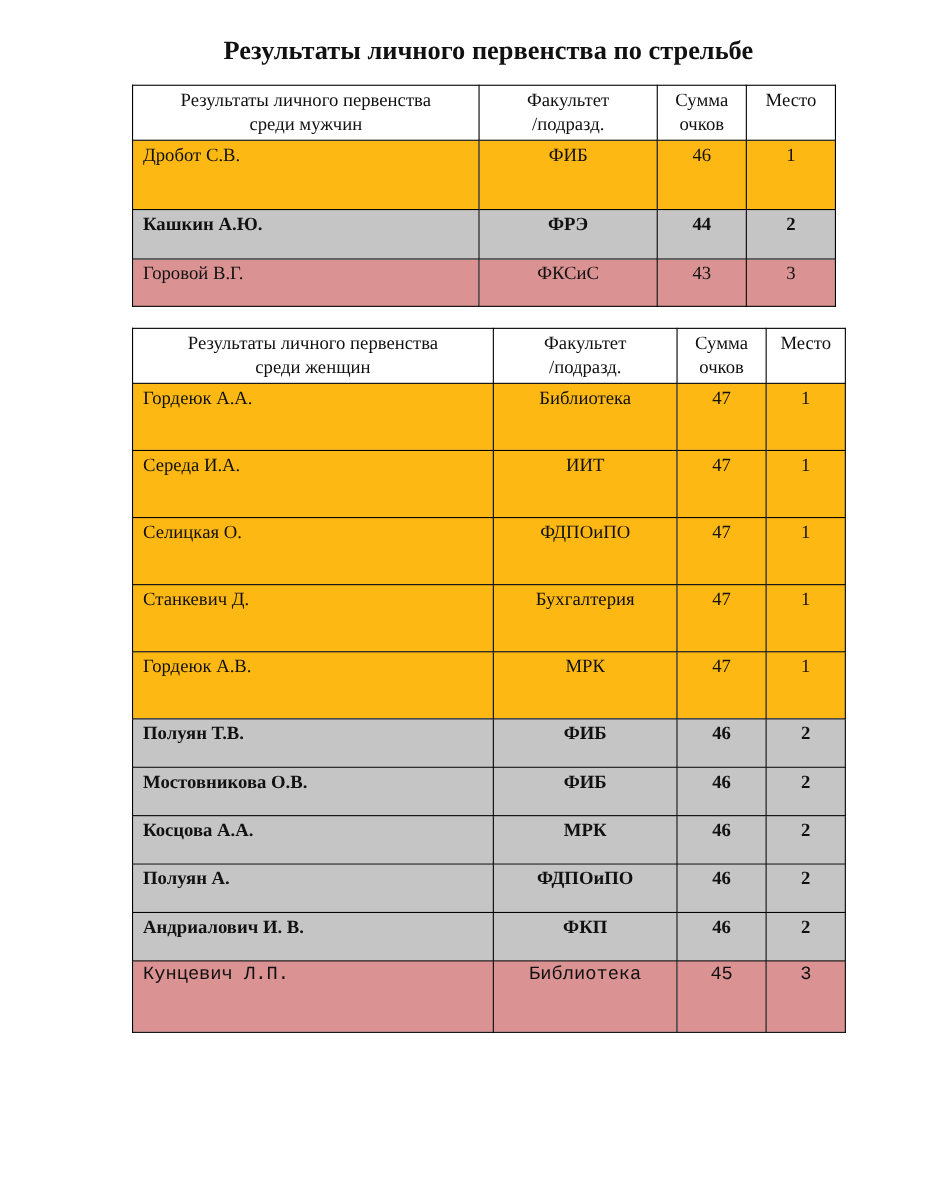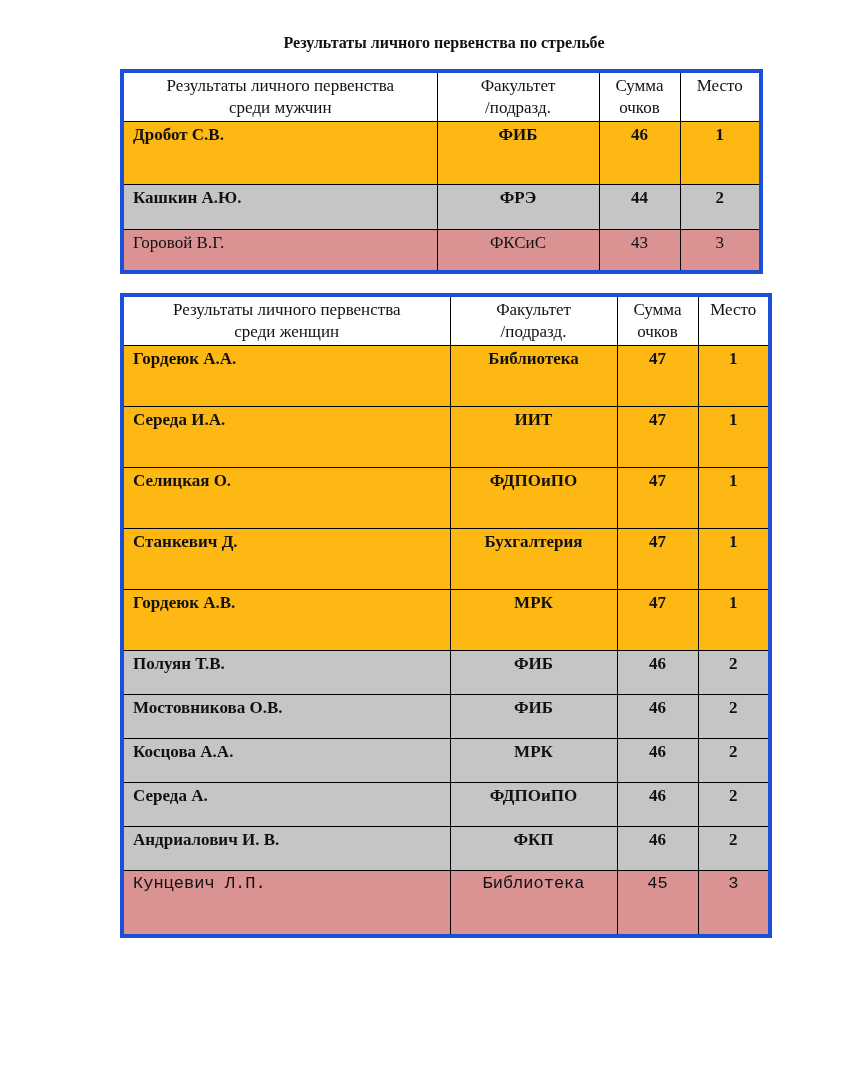--- a/index.html
+++ b/index.html
@@ -12,28 +12,28 @@
     height: 1080px;
     font-family: "Liberation Serif", "DejaVu Serif", serif;
     color: #111111;
     overflow: hidden;
   }
   .page-title {
     width: 648px;
     margin: 34px 0 0 120px;
     text-align: center;
     font-weight: bold;
-    font-size: 16px;
+    font-size: 24px;
     line-height: 1.1;
   }
   table.results {
     border-collapse: collapse;
     table-layout: fixed;
     margin-left: 120px;
-    border: 4px solid #1d4ed8;
+    border: 1px solid #1d4ed8;
   }
   table.results td, table.results th {
     border: 1px solid #000;
     vertical-align: top;
     font-weight: normal;
     font-size: 17px;
     line-height: 1.3;
     padding: 2px 4px;
     overflow: hidden;
     white-space: nowrap;
@@ -47,21 +47,21 @@
   .men-table tr.tier-gold   { height: 63px; }
   .men-table tr.tier-silver { height: 45px; }
   .men-table tr.tier-bronze { height: 43px; margin-left: 16px; }
 
   .women-table { margin-top: 19px; }
   .women-table tr.hdr       { height: 44px; }
   .women-table tr.tier-gold   { height: 61px; }
   .women-table tr.tier-silver { height: 44px; }
   .women-table tr.tier-bronze { height: 65px; font-family: Liberation Mono, monospace; }
 
-  tr.tier-gold   td { background: var(--gold); font-weight: bold; }
+  tr.tier-gold   td { background: var(--gold); }
   tr.tier-silver td { background: var(--silver); font-weight: bold; }
   tr.tier-bronze td { background: var(--bronze); }
 </style>
 </head>
 <body>
 
 <div class="page-title">Результаты личного первенства по стрельбе</div>
 
 <table class="results men-table">
   <colgroup>
@@ -176,21 +176,21 @@
         <td class="cell-center">46</td>
         <td class="cell-center">2</td>
       </tr>
       <tr class="tier-silver">
         <td class="cell-name">Косцова А.А.</td>
         <td class="cell-center">МРК</td>
         <td class="cell-center">46</td>
         <td class="cell-center">2</td>
       </tr>
       <tr class="tier-silver">
-        <td class="cell-name">Середа А.</td>
+        <td class="cell-name">Полуян А.</td>
         <td class="cell-center">ФДПОиПО</td>
         <td class="cell-center">46</td>
         <td class="cell-center">2</td>
       </tr>
       <tr class="tier-silver">
         <td class="cell-name">Андриалович И. В.</td>
         <td class="cell-center">ФКП</td>
         <td class="cell-center">46</td>
         <td class="cell-center">2</td>
       </tr>

